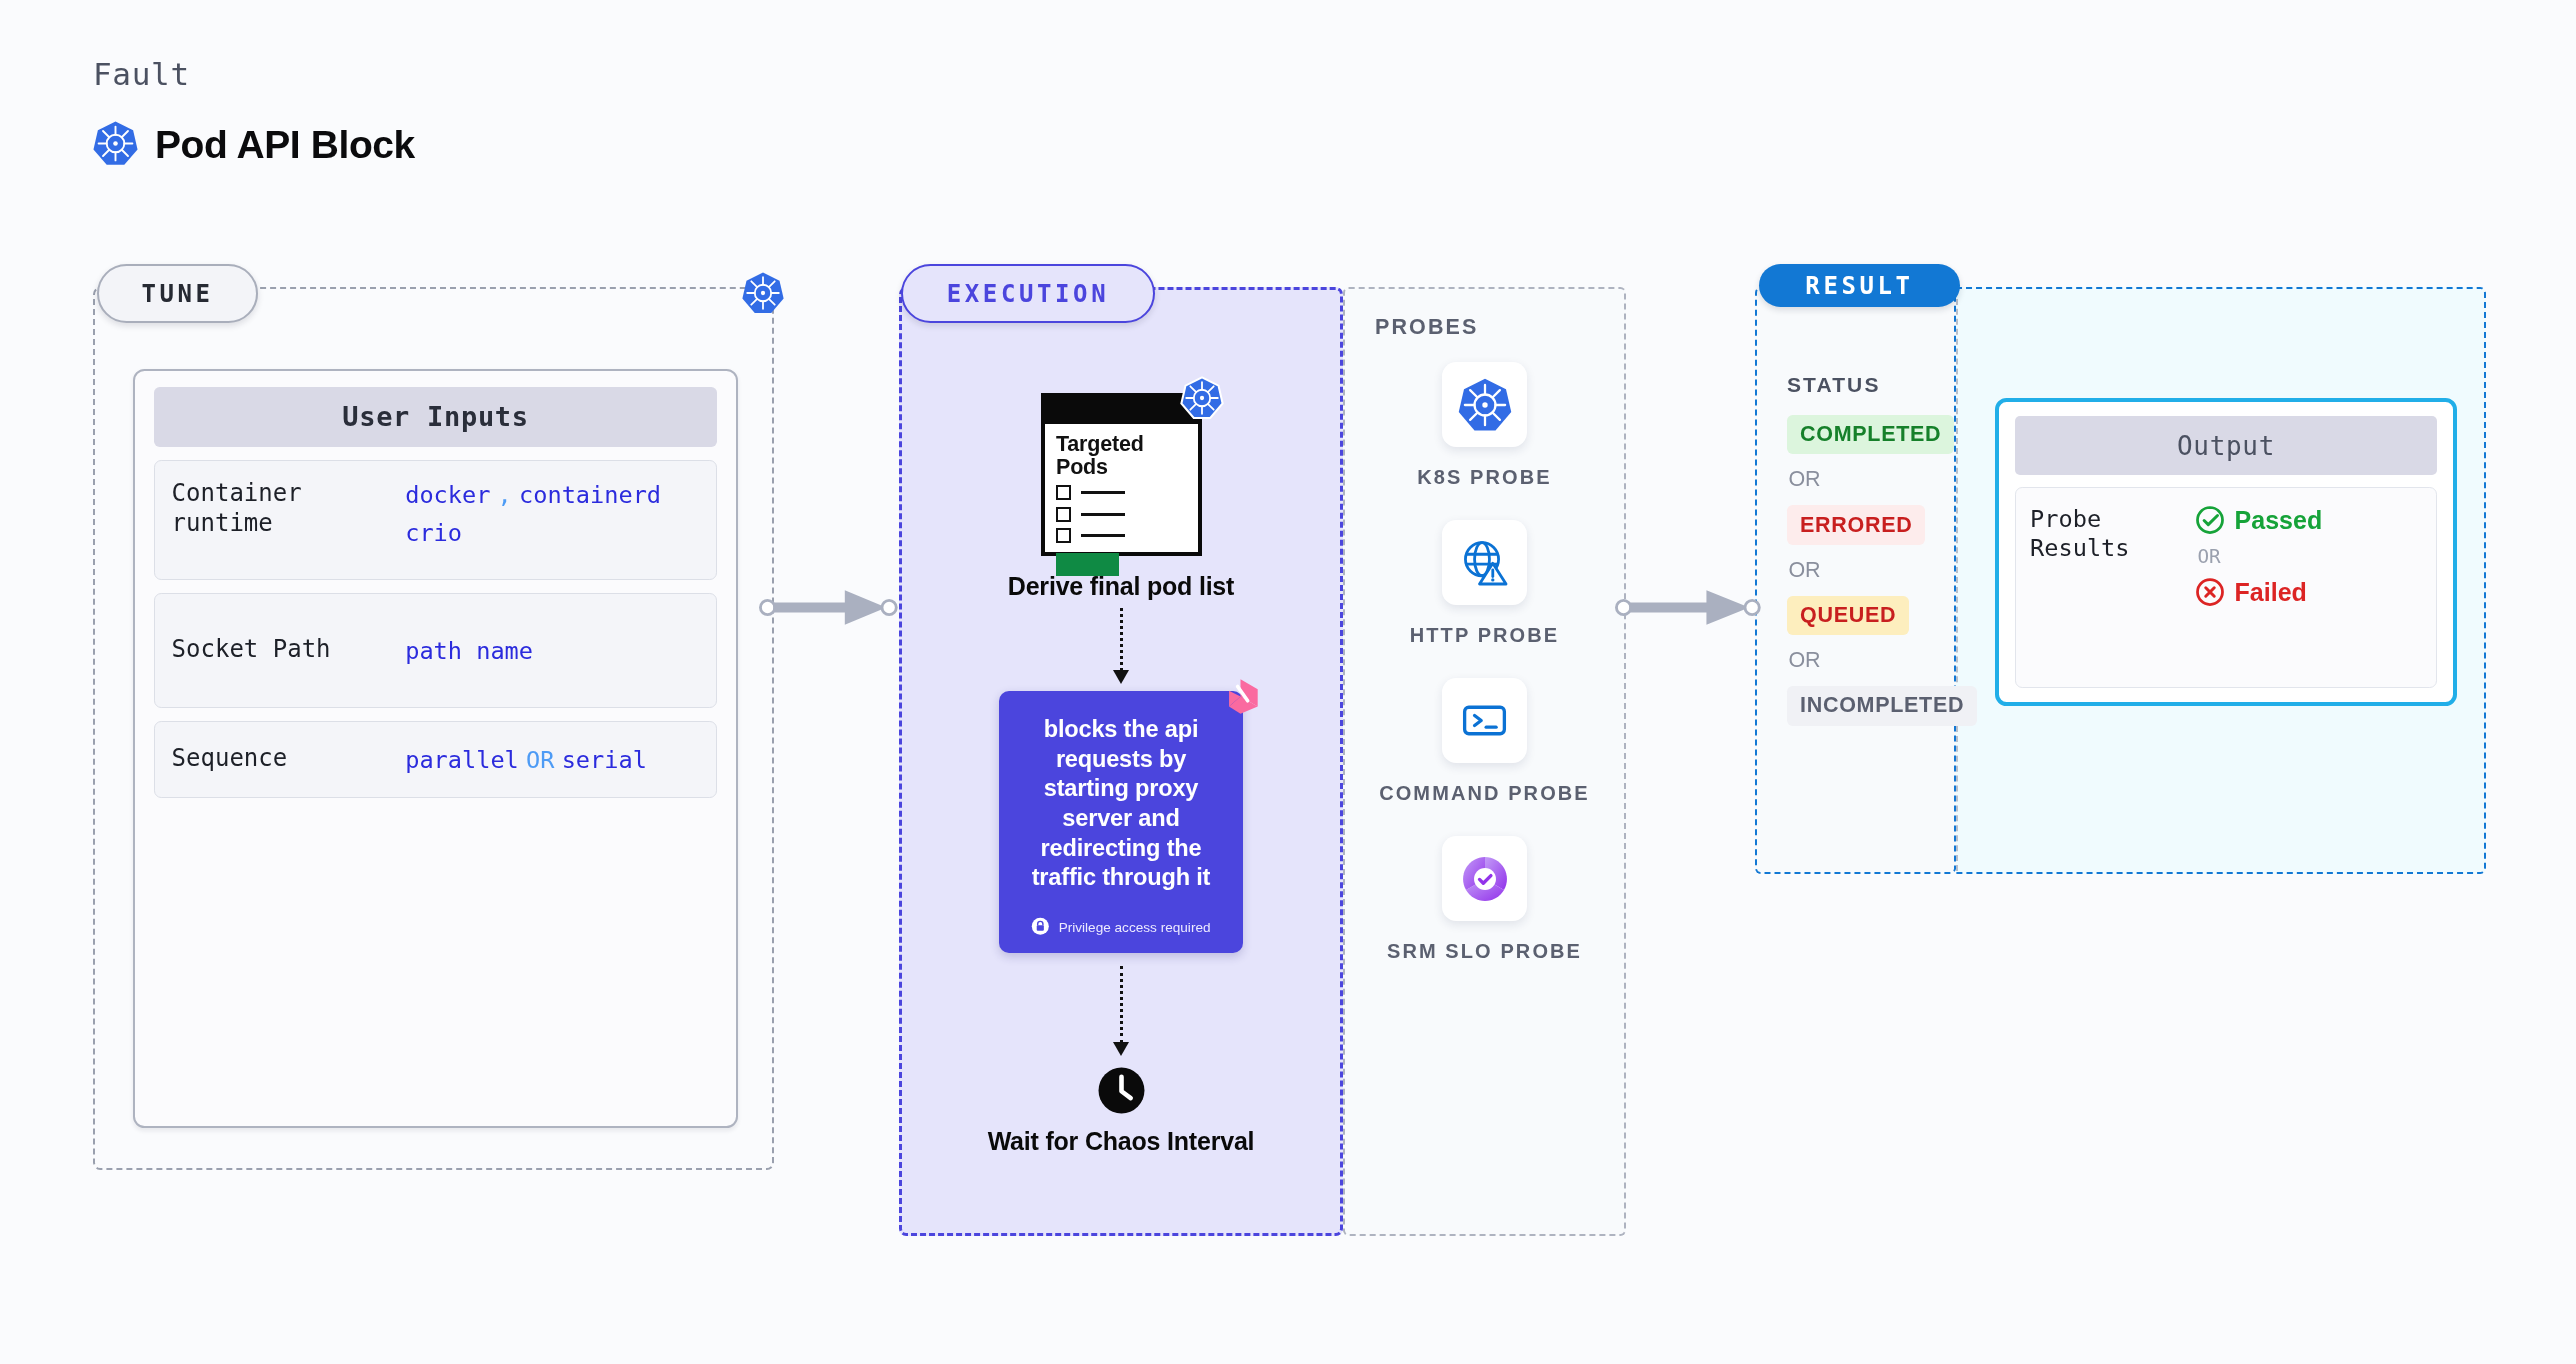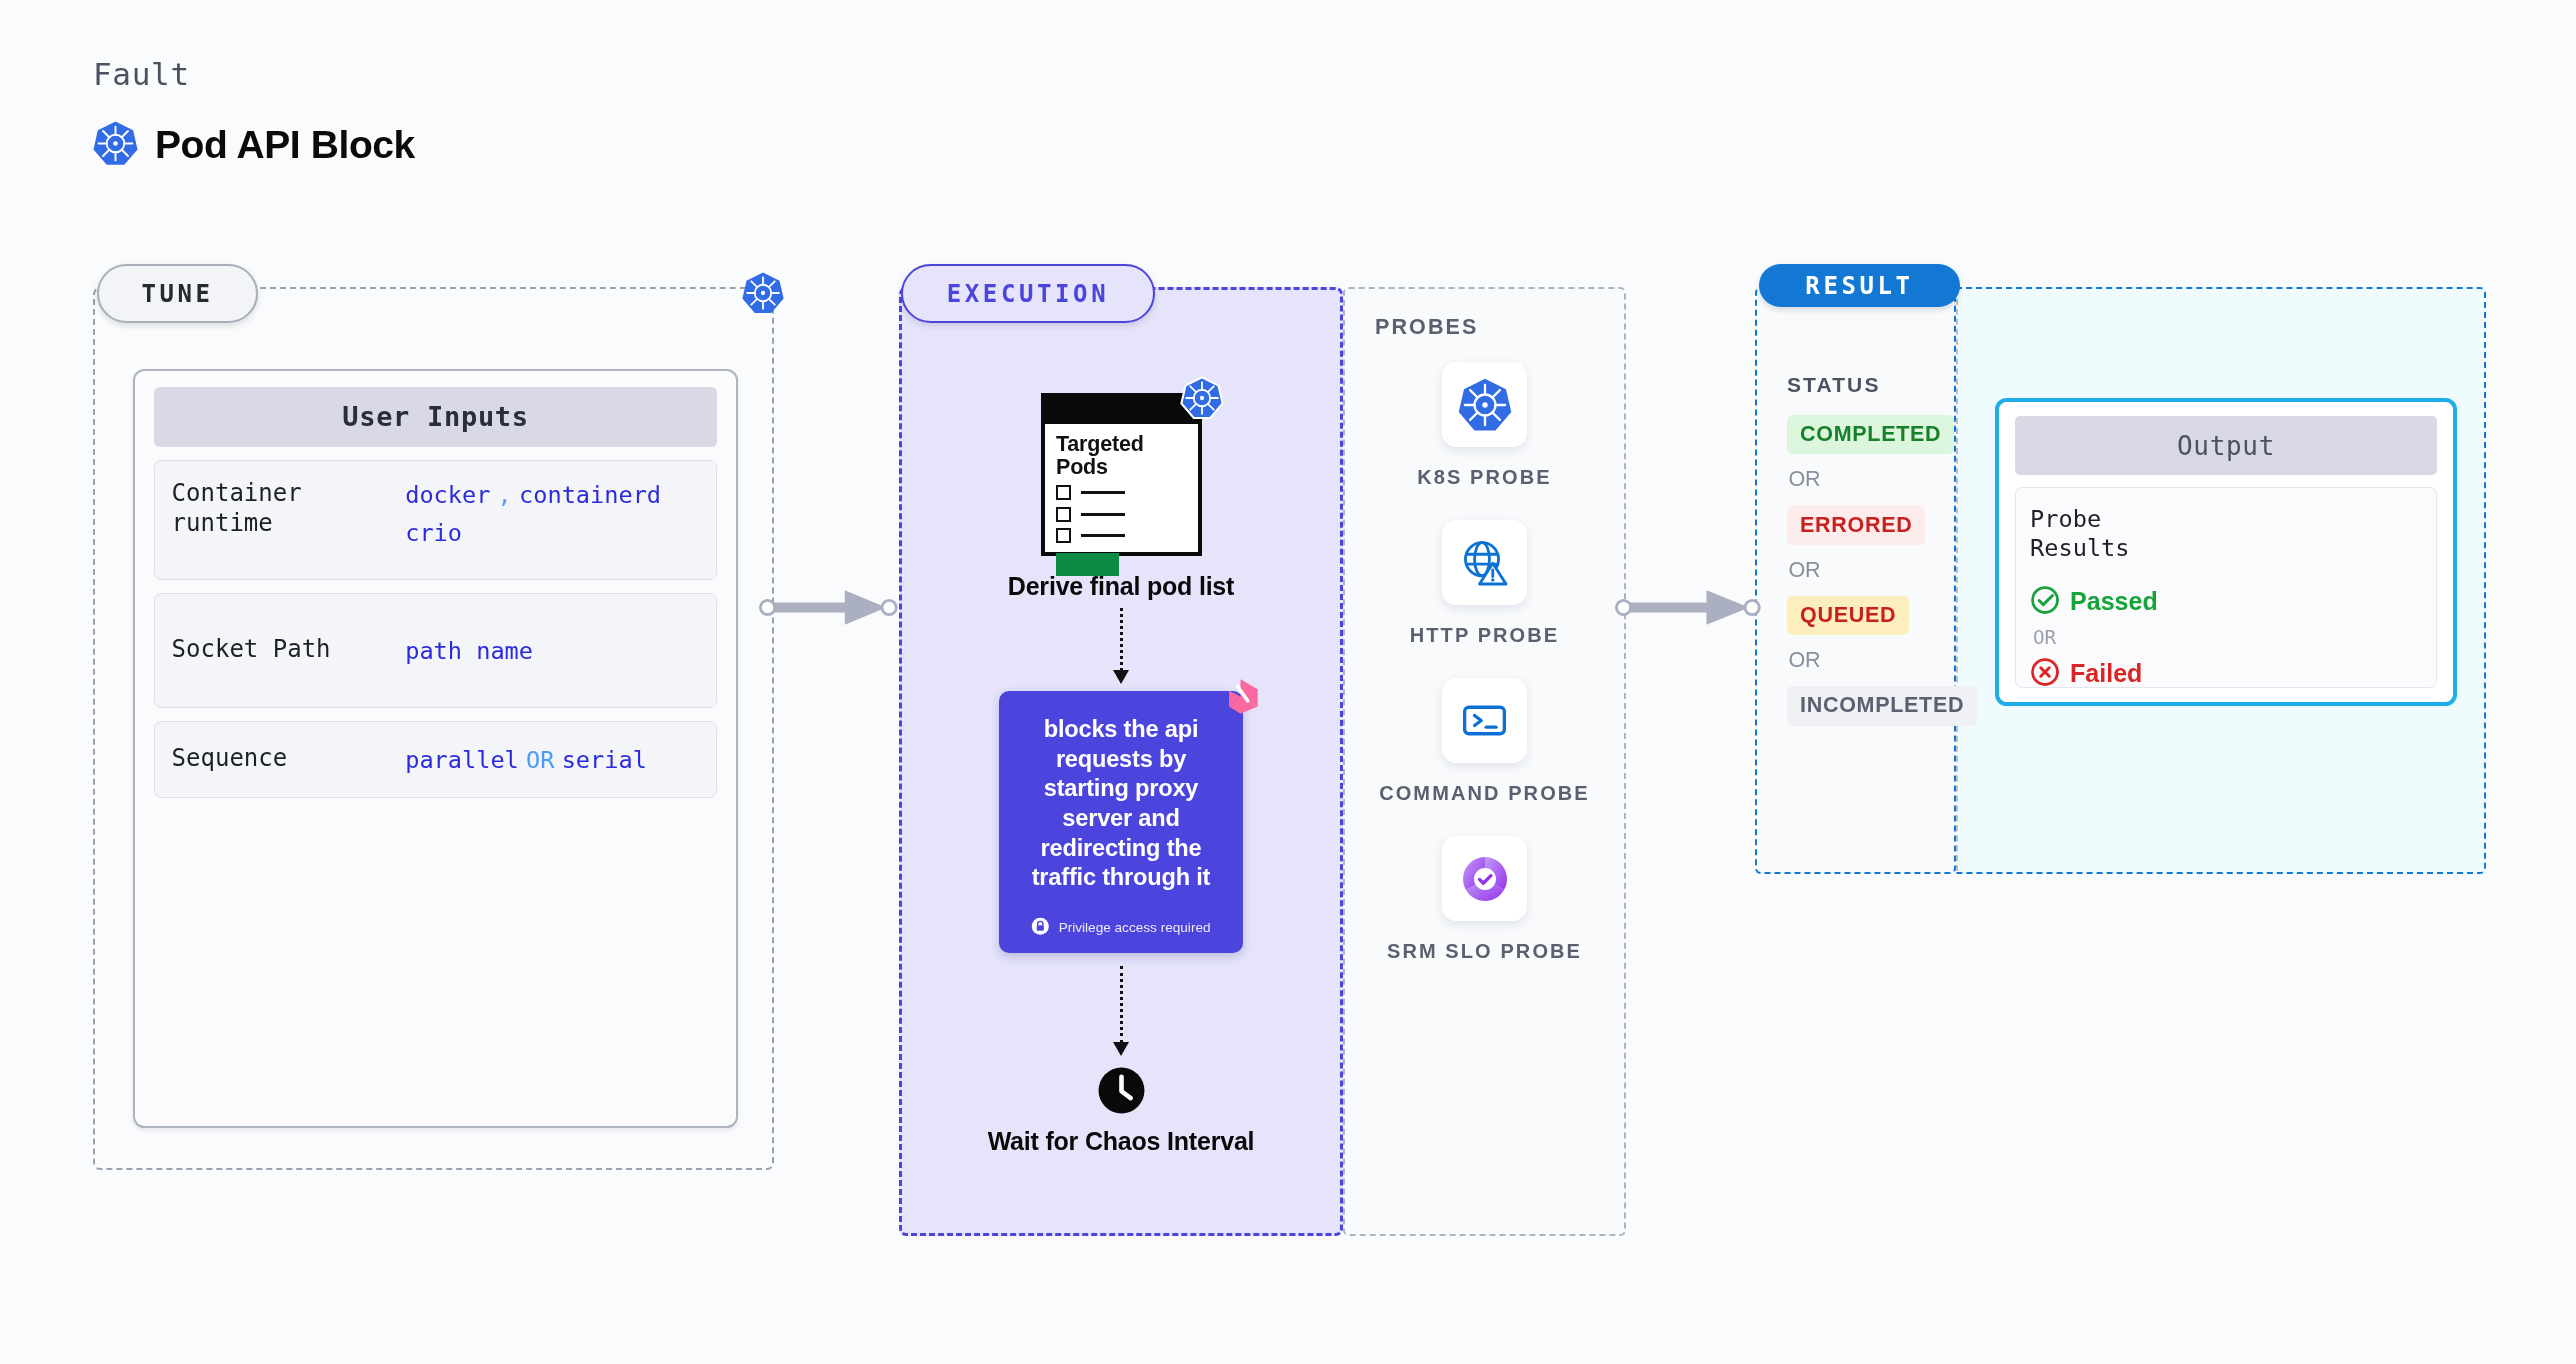--- a/index.html
+++ b/index.html
@@ -432,21 +432,21 @@
     <span class="st-or">OR</span>
     <span class="st-pill" style="background:#fdeebe;color:#c81f1f;">QUEUED</span>
     <span class="st-or">OR</span>
     <span class="st-pill" style="background:#f0f1f5;color:#5b6070;">INCOMPLETED</span>
   </div>
 
   <div class="out-card">
     <div class="out-head">Output</div>
 
 
-    <div class="out-row" style="height:201px;flex-direction:column;">
+    <div class="out-row" style="height:201px;">
       <div class="out-key">Probe Results</div>
       <div style="display:flex;flex-direction:column;">
         <div class="pf-row">
           <span>
             <svg width="30" height="30" viewBox="0 0 24 24">
               <circle cx="12" cy="12" r="10" fill="none" stroke="#16a339" stroke-width="2.2"></circle>
               <path d="M7.3 12.4l3.3 3.3L18 8.4" fill="none" stroke="#16a339" stroke-width="2.4" stroke-linecap="round" stroke-linejoin="round"></path>
             </svg>
           </span>
           <span class="pf-pass">Passed</span>

